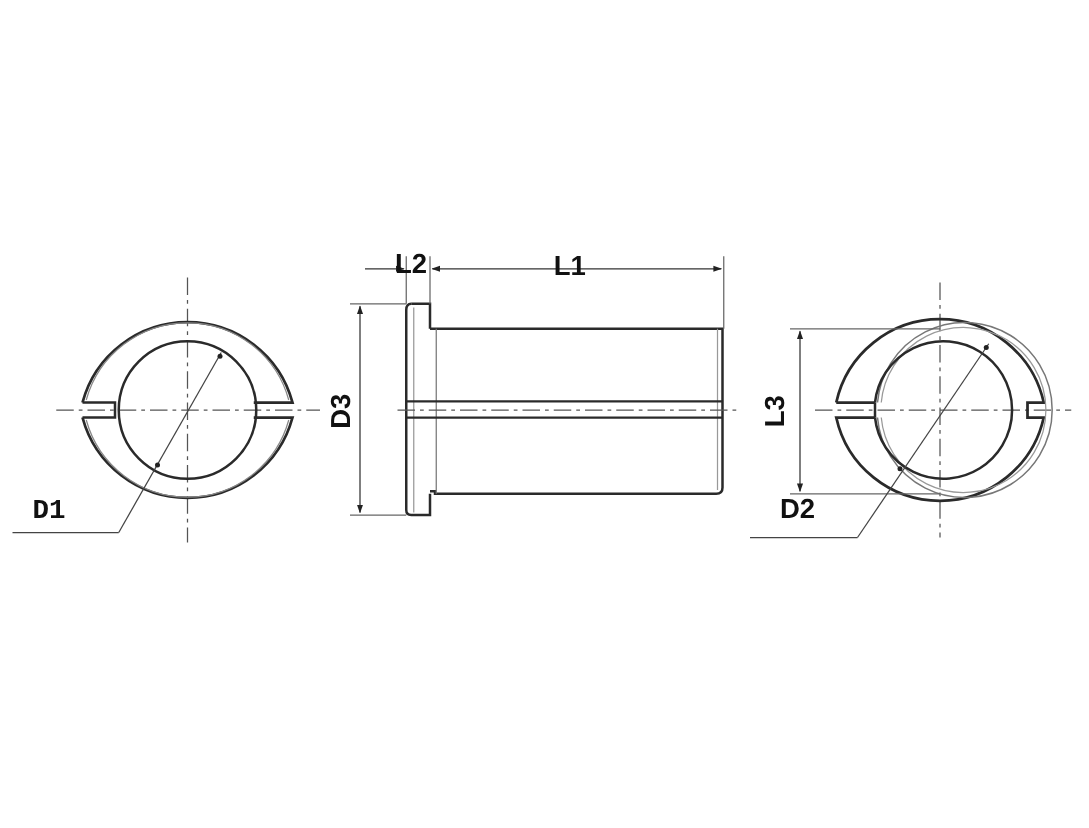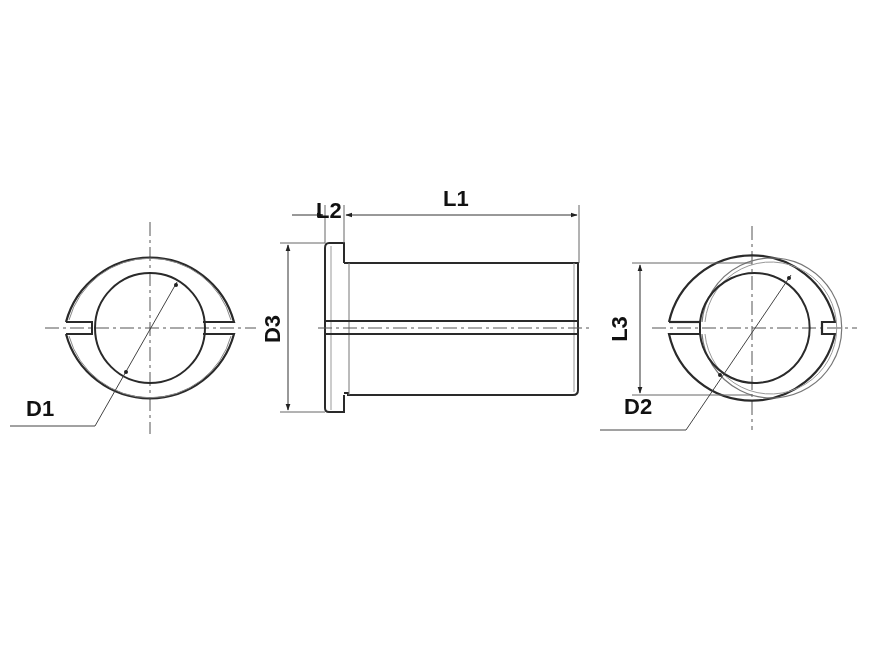--- a/index.html
+++ b/index.html
@@ -82,18 +82,18 @@
     <line x1="632" y1="395" x2="752" y2="395" stroke="#666" stroke-width="1"></line>
     <line x1="640" y1="265" x2="640" y2="393" stroke="#333" stroke-width="1" marker-start="url(#arr)" marker-end="url(#arr)"></line>
 
     <line x1="686" y1="430" x2="791" y2="275" stroke="#444" stroke-width="1"></line>
     <polyline points="600,430 686,430" stroke="#444" stroke-width="1"></polyline>
     <circle cx="789" cy="278" r="2" fill="#222" stroke="none"></circle>
     <circle cx="720" cy="375" r="2" fill="#222" stroke="none"></circle>
   </g>
 </svg>
 
-<div class="lbl" style="left:26px; top:398px;">D1</div>
+<div class="lbl" style="left:26px; top:398px;font-family:Liberation Mono, monospace;">D1</div>
 <div class="lbl" style="left:276px; top:200px;margin-left:40px;">L2</div>
-<div class="lbl" style="left:443px; top:188px;">L1</div>
+<div class="lbl" style="left:443px; top:202px;">L1</div>
 <div class="lbl rot" style="left:259px; top:318px;">D3</div>
 <div class="lbl rot" style="left:607px; top:318px;">L3</div>
 <div class="lbl" style="left:624px; top:396px;">D2</div>
 
 </body></html>

